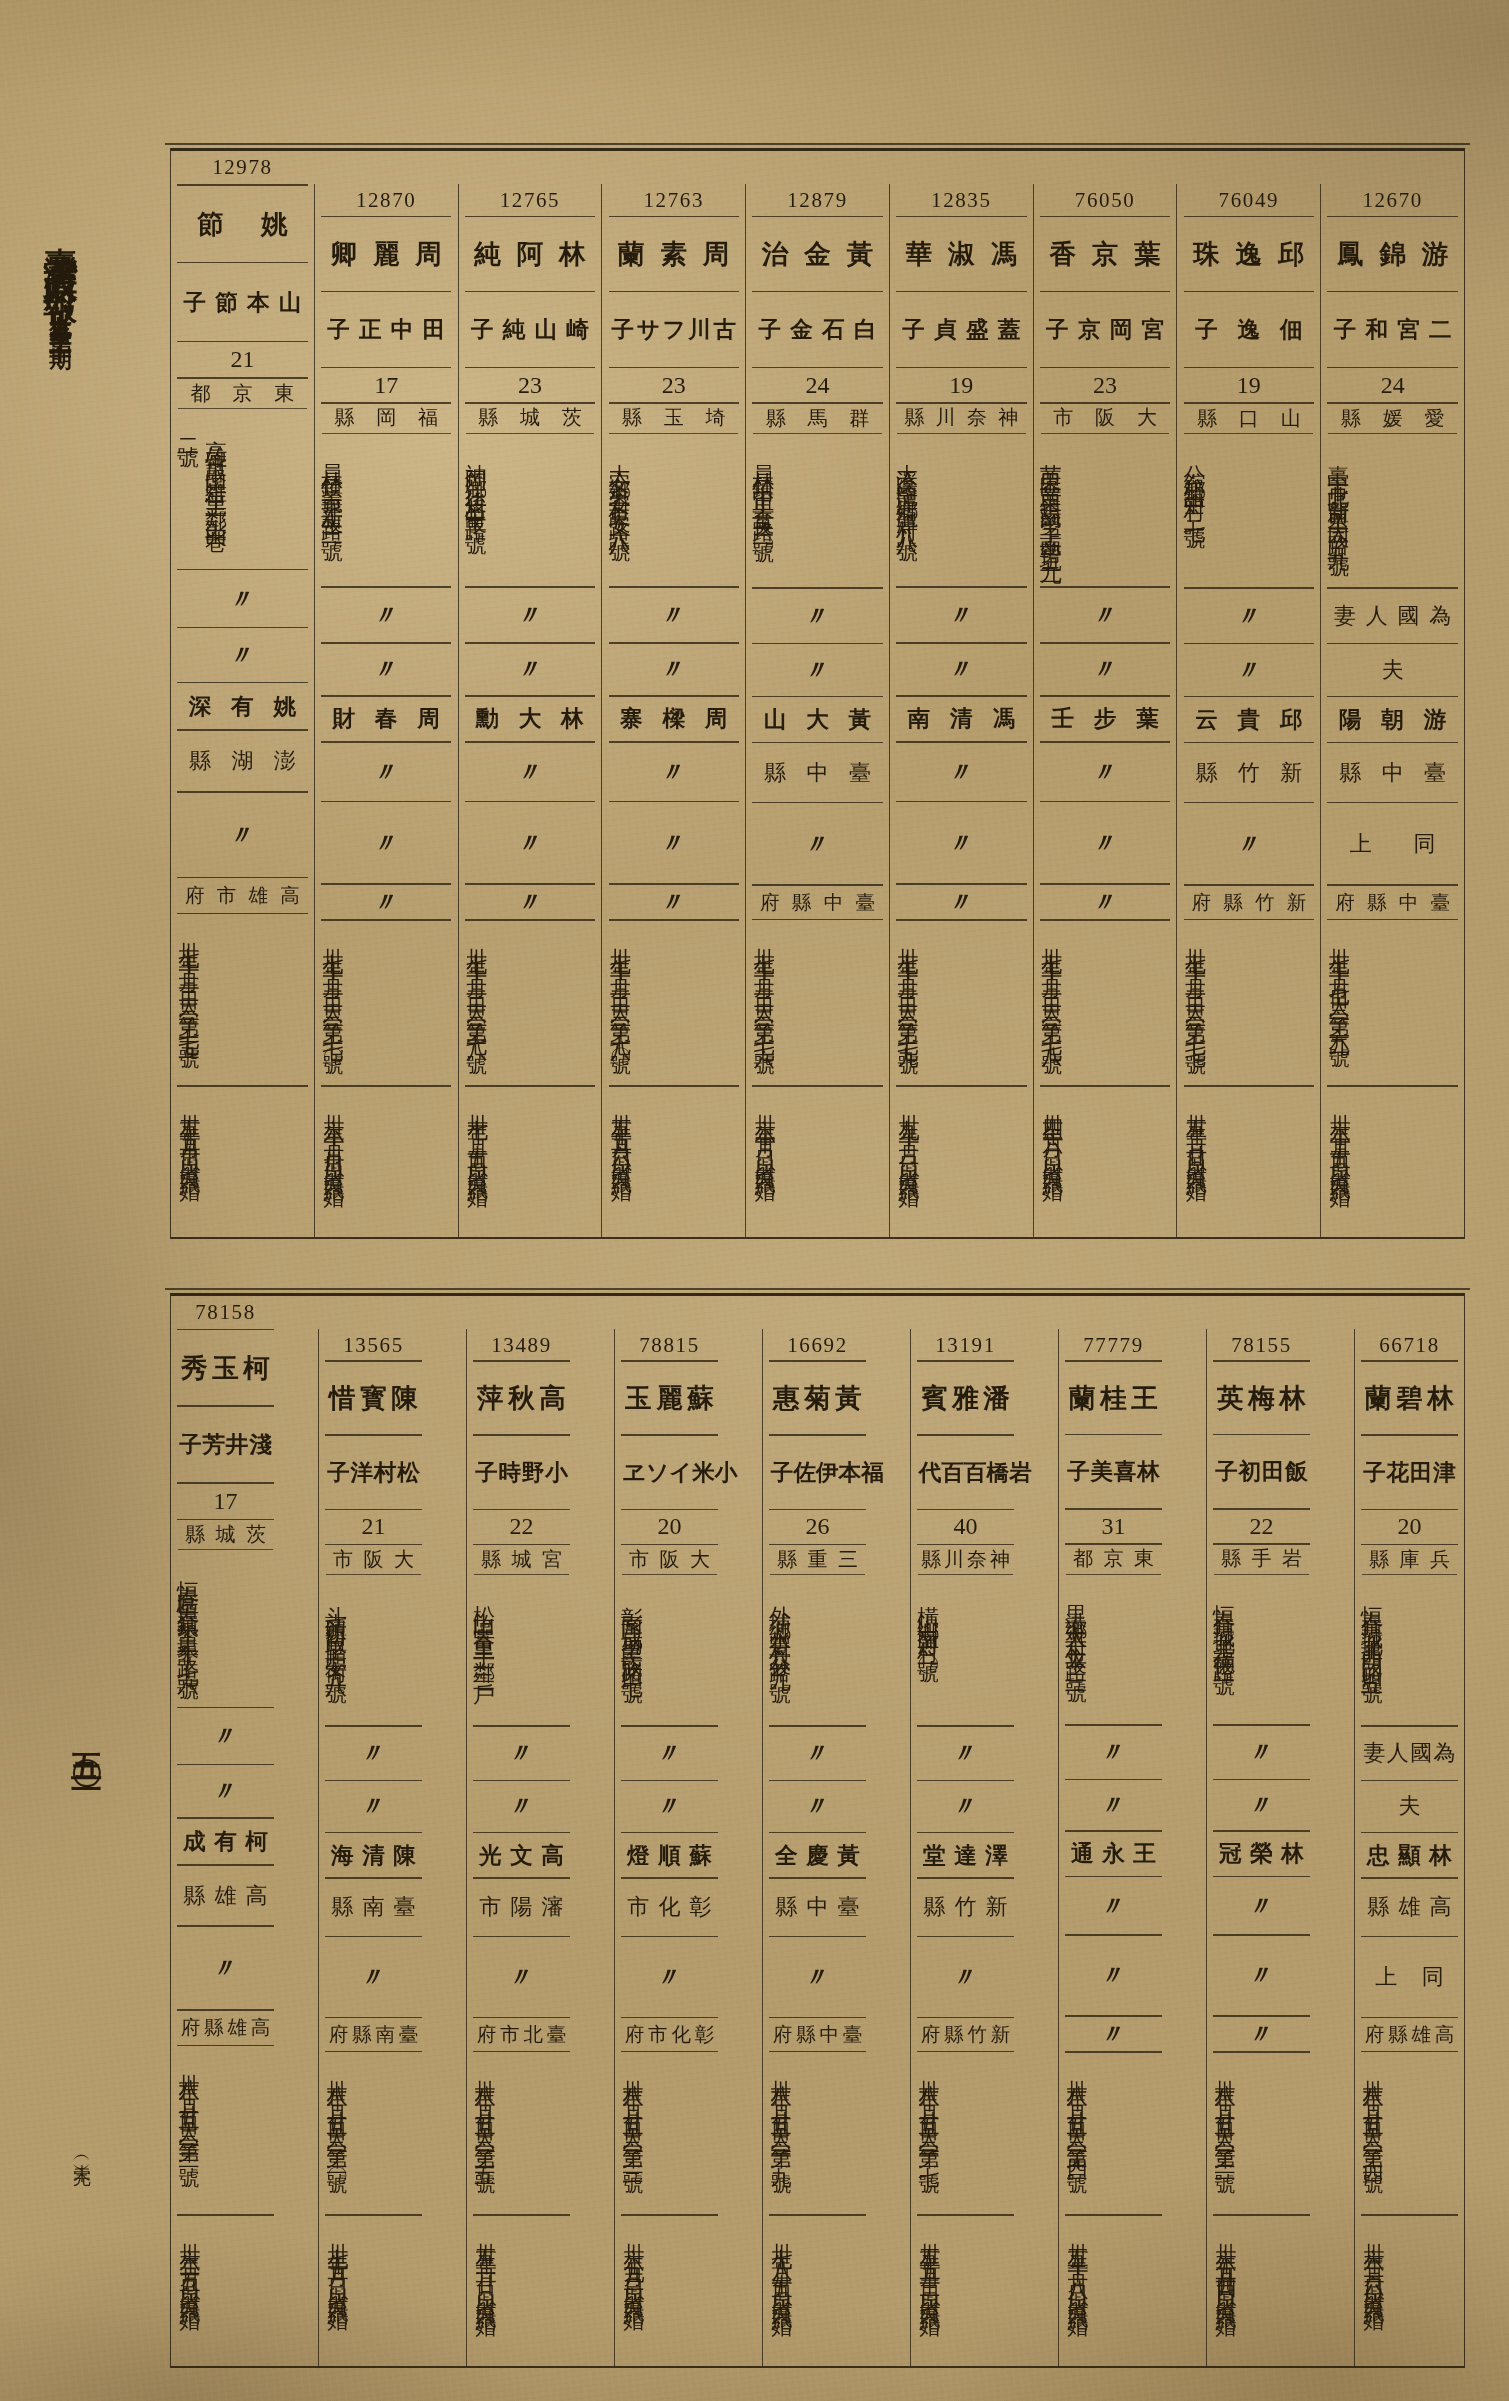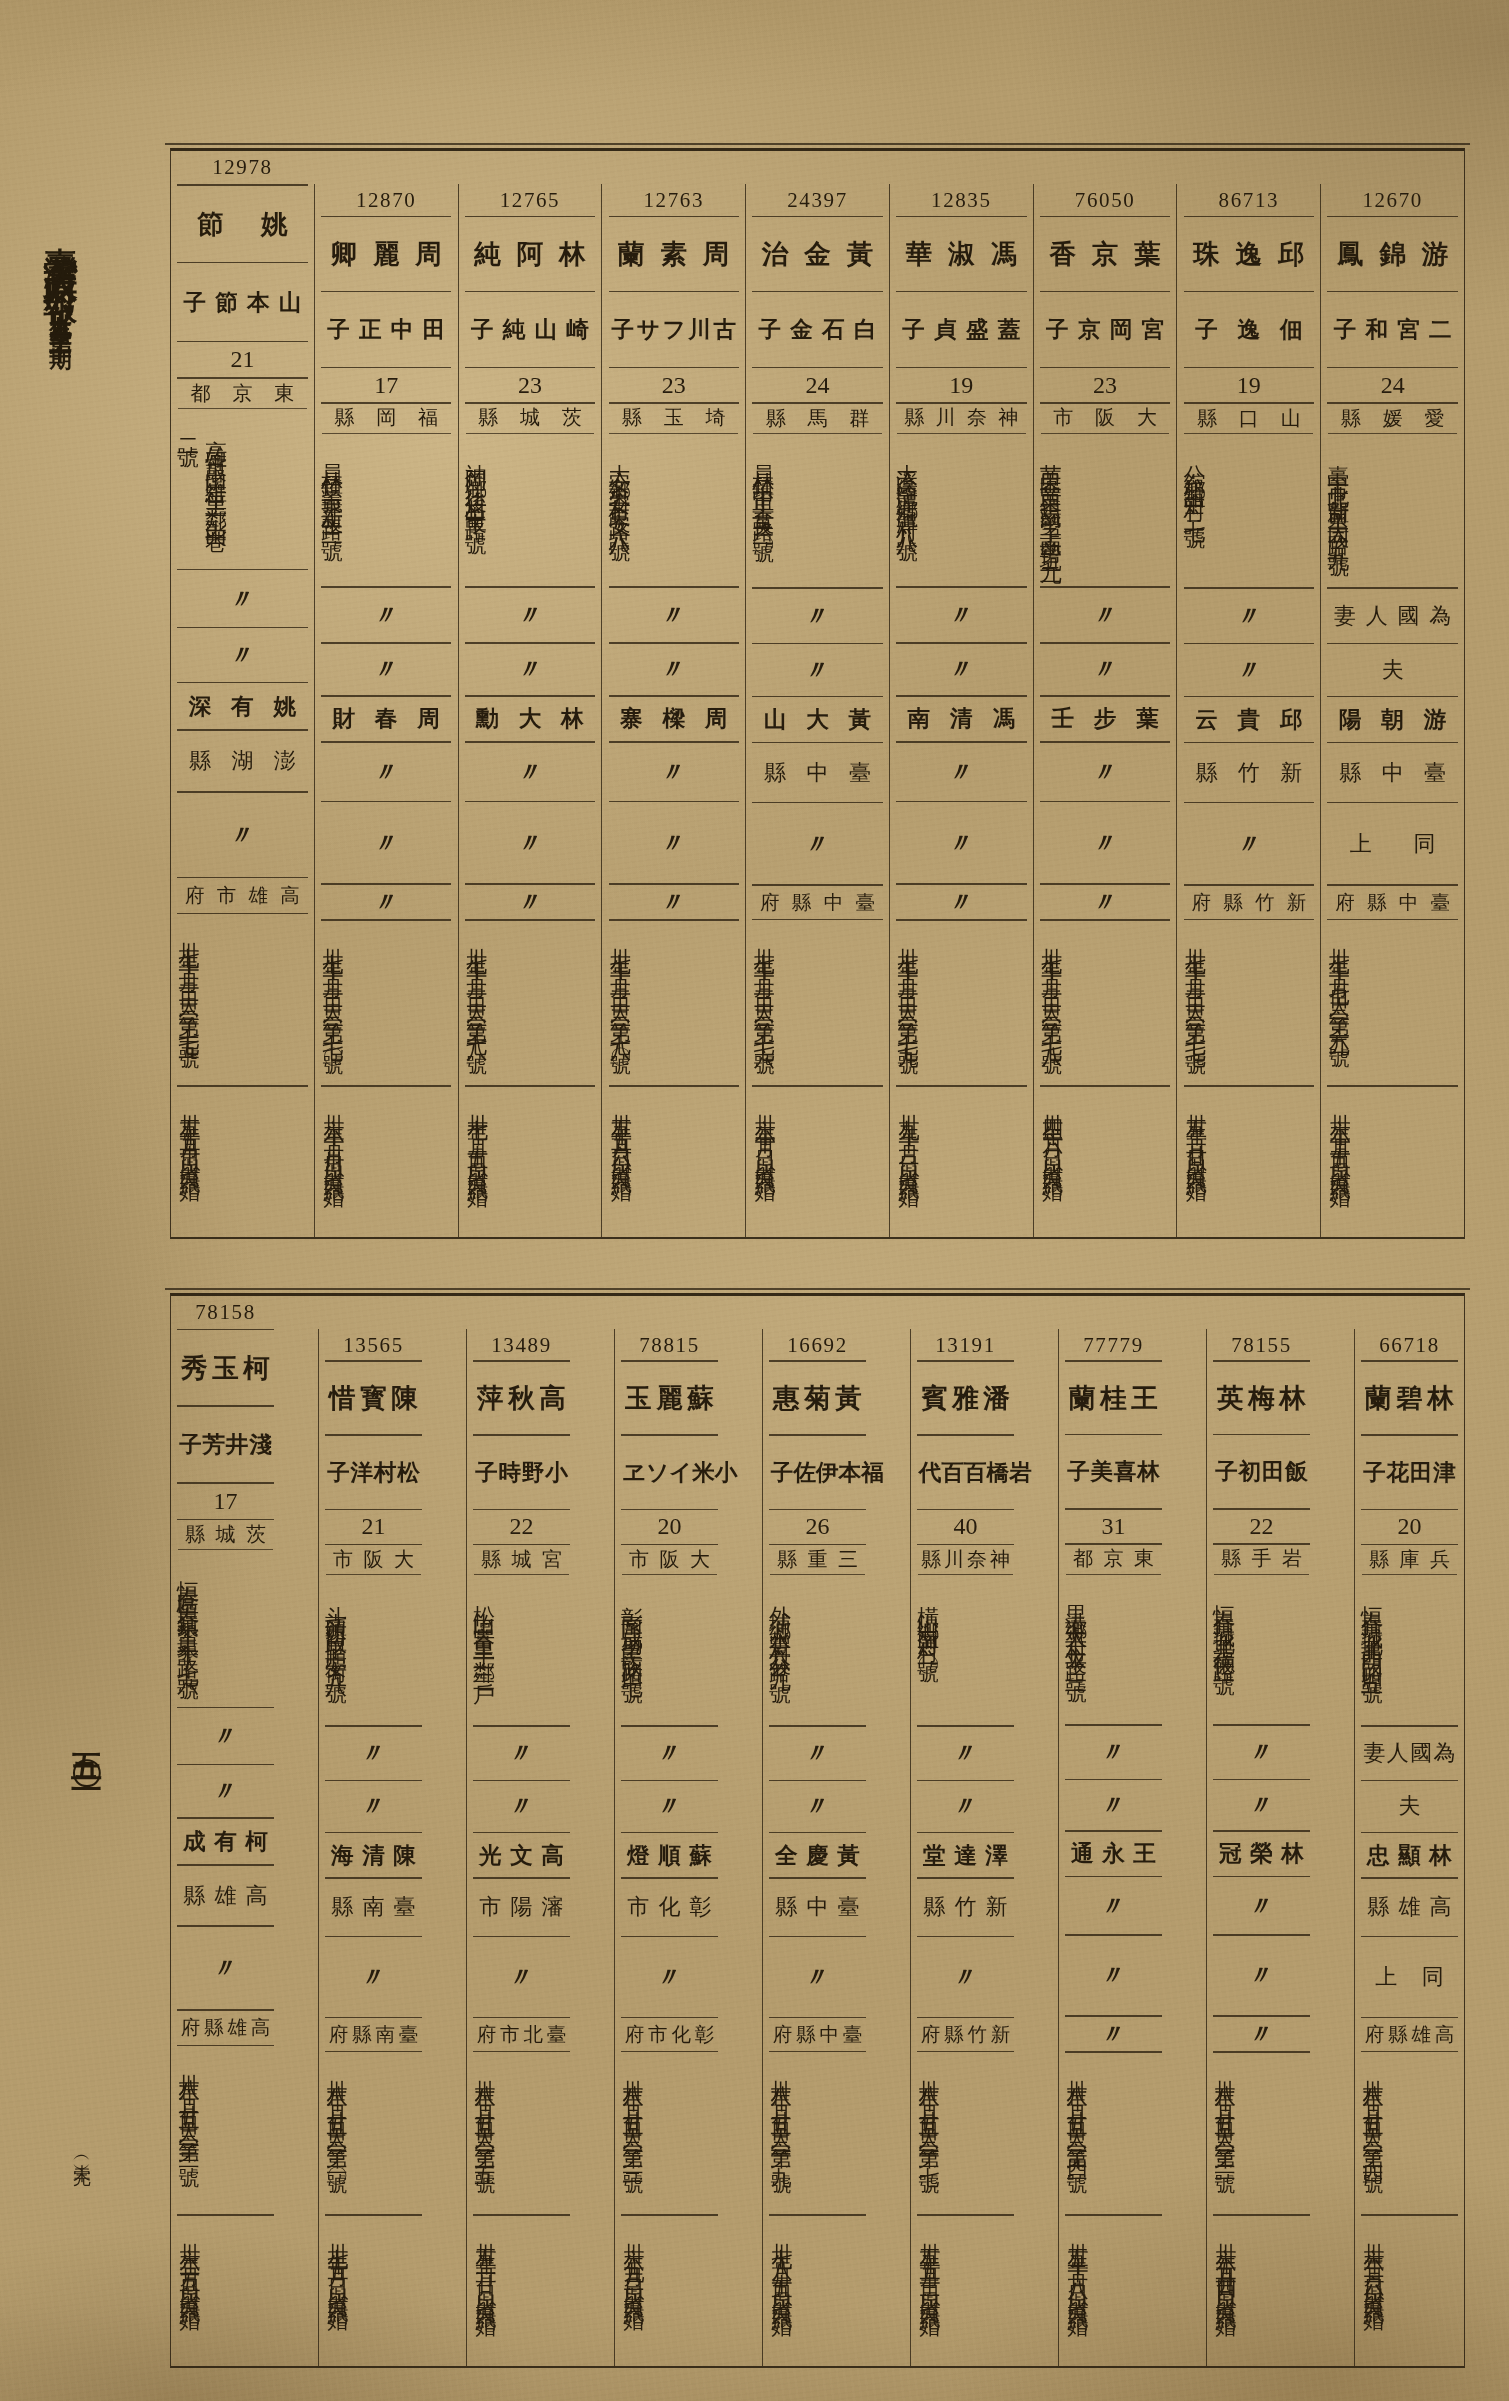--- a/index.html
+++ b/index.html
@@ -395,21 +395,21 @@
       </div>
     <div class="grow r-doc">
         <div class="vert">卅七年十二月十三日人三字第三七八〇號</div>
       </div>
     <div class="grow r-mar">
         <div class="vert">卅五年五月六日與省民結婚</div>
       </div>
   </div>
 
   <div class="gcol">
-    <div class="grow r-num">24397</div>
+    <div class="grow r-num">12879</div>
     <div class="grow r-name">
         <div class="rtl">
           <span>黃</span>
           <span>金</span>
           <span>治</span>
         </div>
       </div>
     <div class="grow r-jp">
         <div class="rtl">
           <span>白</span>
@@ -605,21 +605,21 @@
       </div>
     <div class="grow r-doc">
         <div class="vert">卅七年十二月十三日人三字第三七七八號</div>
       </div>
     <div class="grow r-mar">
         <div class="vert">卅四年六月一日與省民結婚</div>
       </div>
   </div>
 
   <div class="gcol">
-    <div class="grow r-num">86713</div>
+    <div class="grow r-num">76049</div>
     <div class="grow r-name">
         <div class="rtl">
           <span>邱</span>
           <span>逸</span>
           <span>珠</span>
         </div>
       </div>
     <div class="grow r-jp">
         <div class="rtl">
           <span>佃</span>

